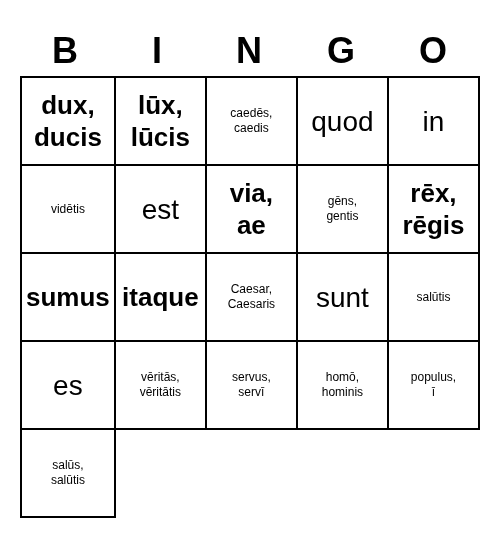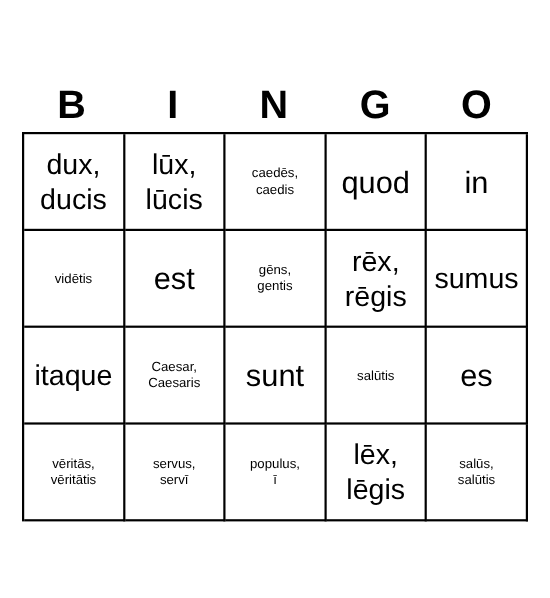--- a/index.html
+++ b/index.html
@@ -45,21 +45,21 @@
       text-align: center;
       padding: 6px 4px;
       min-height: 88px;
       line-height: 1.25;
     }
     .cell-text {
       font-size: 12px;
     }
     .cell-text.large {
       font-size: 26px;
-      font-weight: normal;
+      font-weight: bold;
     }
     .cell-text.xlarge {
       font-size: 28px;
     }
   </style>
 </head>
 <body>
 
 <div class="bingo-container">
   <div class="bingo-header">
@@ -85,20 +85,23 @@
       <div class="cell">
         <span class="cell-text xlarge">in</span>
       </div>
       <div class="cell">
         <span class="cell-text">vidētis</span>
       </div>
       <div class="cell">
         <span class="cell-text xlarge">est</span>
       </div>
       <div class="cell">
+        <span class="cell-text large">via,<br>ae</span>
+      </div>
+      <div class="cell">
         <span class="cell-text">gēns,<br>gentis</span>
       </div>
       <div class="cell">
         <span class="cell-text large">rēx,<br>rēgis</span>
       </div>
       <div class="cell">
         <span class="cell-text large">sumus</span>
       </div>
       <div class="cell">
         <span class="cell-text large">itaque</span>
@@ -115,22 +118,22 @@
       <div class="cell">
         <span class="cell-text xlarge">es</span>
       </div>
       <div class="cell">
         <span class="cell-text">vēritās,<br>vēritātis</span>
       </div>
       <div class="cell">
         <span class="cell-text">servus,<br>servī</span>
       </div>
       <div class="cell">
-        <span class="cell-text">populus,<br>ī</span>
+        <span class="cell-text">homō,<br>hominis</span>
       </div>
       <div class="cell">
-        <span class="cell-text large">lēx,<br>lēgis</span>
+        <span class="cell-text">populus,<br>ī</span>
       </div>
       <div class="cell">
         <span class="cell-text">salūs,<br>salūtis</span>
       </div>
     </div>
 </div>
 
 </body></html>

